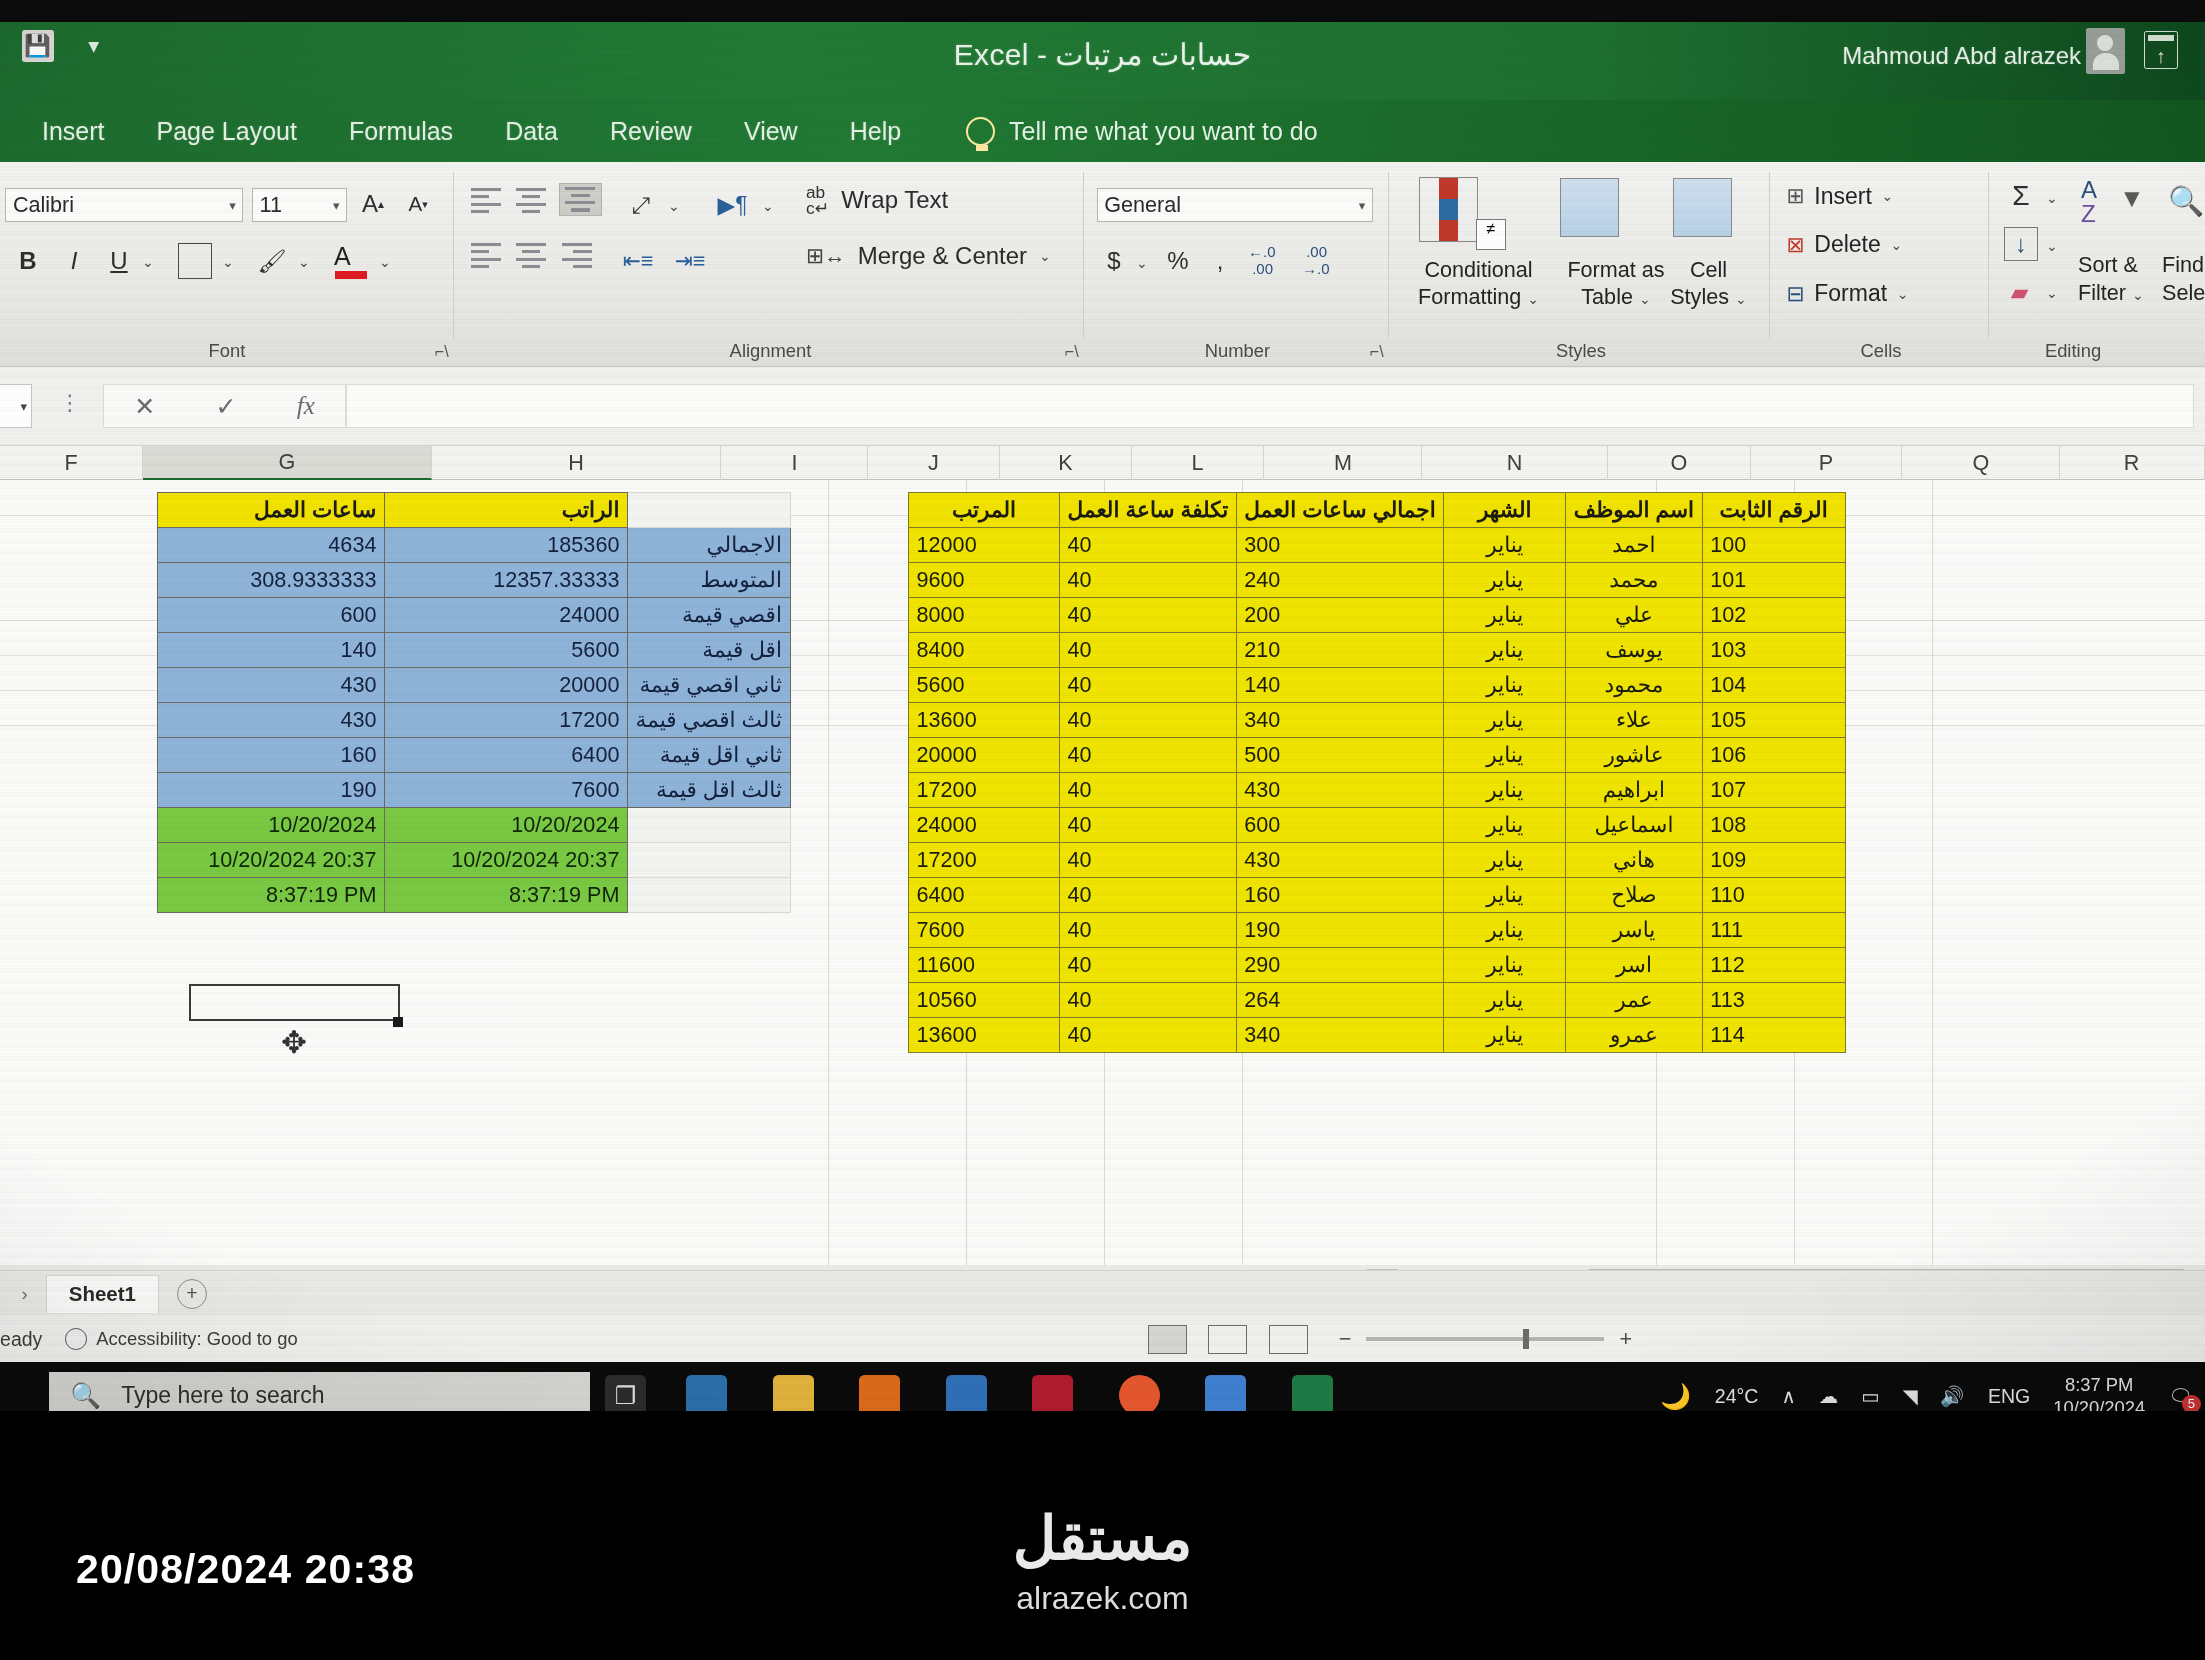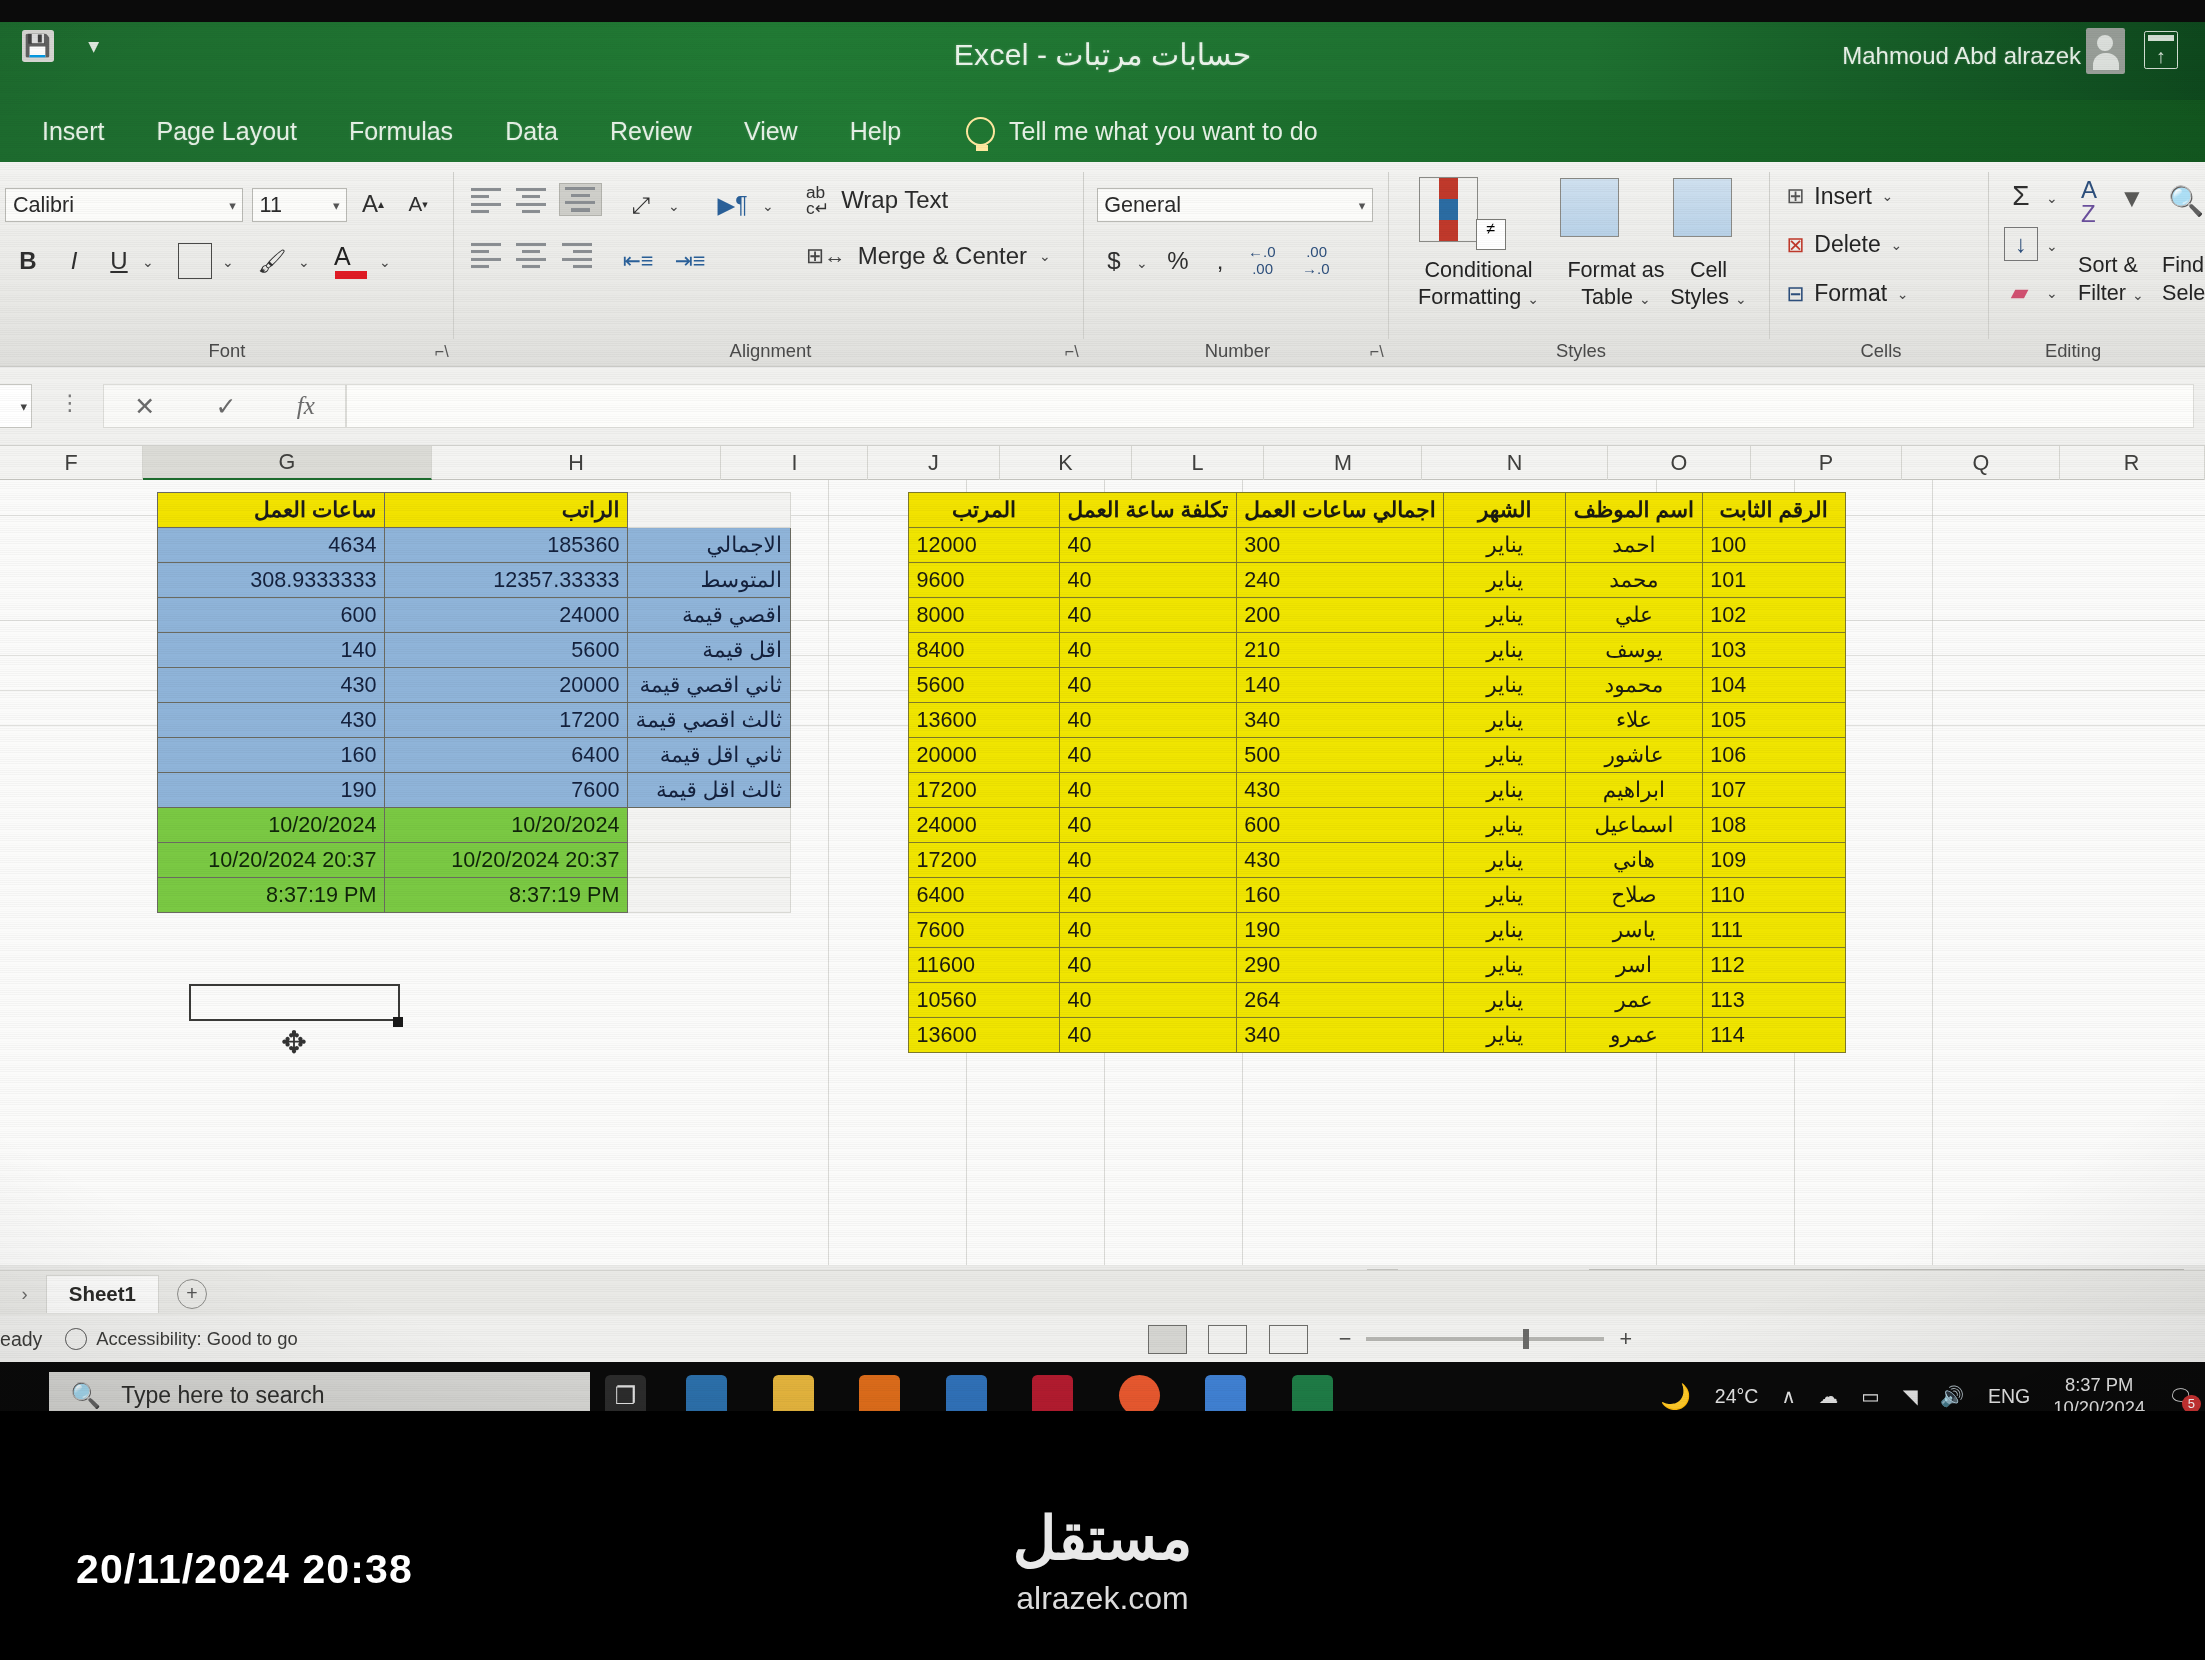--- a/index.html
+++ b/index.html
@@ -725,20 +725,20 @@
           <span style="position:absolute;right:-7.6px;bottom:-5.4px;background:#c33;color:#fff;border-radius:50%;width:18.4px;height:18.4px;font-size:13px;display:flex;align-items:center;justify-content:center;">5</span>
         </span>
       </div>
     </div>
 
     <div class="scan"></div>
     <div class="vignette"></div>
   </div>
 
   <div class="bottomband"></div>
-  <div class="photostamp">20/11/2024  20:38</div>
+  <div class="photostamp">20/08/2024  20:38</div>
   <div class="wm">
     <div class="ar">مستقل</div>
     <div class="en">alrazek.com</div>
   </div>
 
 </div>
 
 
 </body></html>

